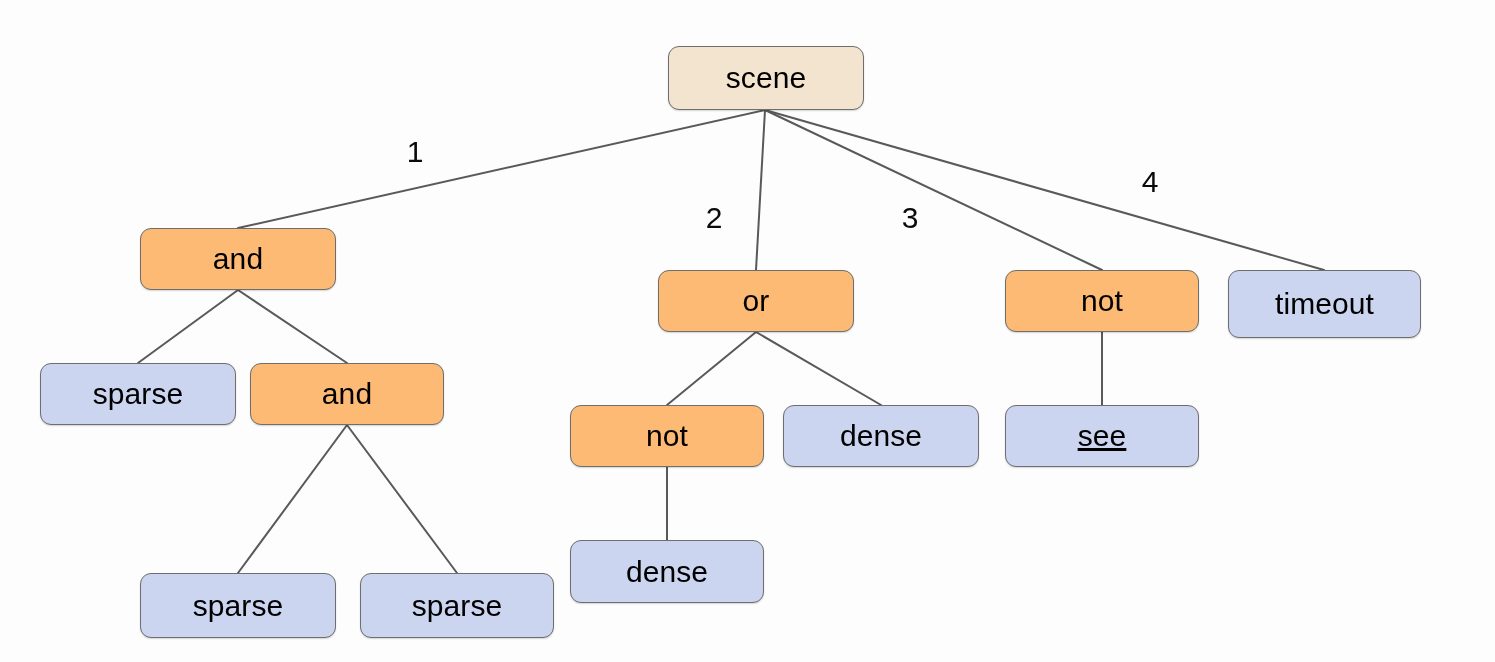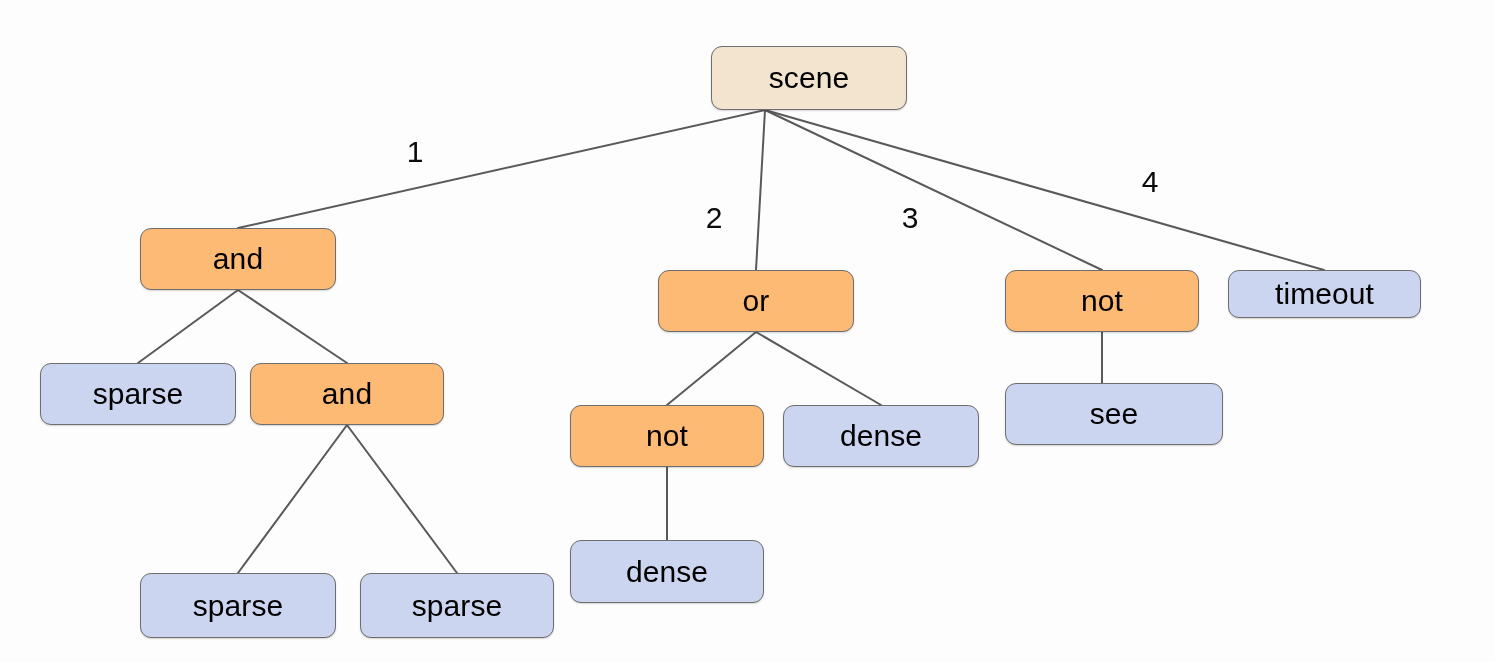--- a/index.html
+++ b/index.html
@@ -66,48 +66,48 @@
       <line x1="238" y1="290" x2="138" y2="363" stroke="#595959" stroke-width="2" stroke-linecap="round"></line>
       <line x1="238" y1="290" x2="347" y2="363" stroke="#595959" stroke-width="2" stroke-linecap="round"></line>
       <line x1="347" y1="425" x2="238" y2="573" stroke="#595959" stroke-width="2" stroke-linecap="round"></line>
       <line x1="347" y1="425" x2="457" y2="573" stroke="#595959" stroke-width="2" stroke-linecap="round"></line>
       <line x1="756" y1="332" x2="667" y2="405" stroke="#595959" stroke-width="2" stroke-linecap="round"></line>
       <line x1="756" y1="332" x2="881" y2="405" stroke="#595959" stroke-width="2" stroke-linecap="round"></line>
       <line x1="667" y1="467" x2="667" y2="540" stroke="#595959" stroke-width="2" stroke-linecap="round"></line>
       <line x1="1102" y1="332" x2="1102" y2="405" stroke="#595959" stroke-width="2" stroke-linecap="round"></line>
     </svg>
   <div id="node-layer">
-      <div class="node root" style="left: 668px; top: 46px; width: 196px; height: 64px; margin-left: 43px;">
+      <div class="node root" style="left: 668px; top: 46px; width: 196px; height: 64px;">
         <span>scene</span>
       </div>
       <div class="node op" style="left: 140px; top: 228px; width: 196px; height: 62px;">
         <span>and</span>
       </div>
       <div class="node op" style="left: 658px; top: 270px; width: 196px; height: 62px;">
         <span>or</span>
       </div>
       <div class="node op" style="left: 1005px; top: 270px; width: 194px; height: 62px;">
         <span>not</span>
       </div>
-      <div class="node term" style="left: 1228px; top: 270px; width: 193px; height: 48px;">
+      <div class="node term" style="left: 1228px; top: 270px; width: 193px; height: 68px;">
         <span>timeout</span>
       </div>
       <div class="node term" style="left: 40px; top: 363px; width: 196px; height: 62px;">
         <span>sparse</span>
       </div>
       <div class="node op" style="left: 250px; top: 363px; width: 194px; height: 62px;">
         <span>and</span>
       </div>
       <div class="node op" style="left: 570px; top: 405px; width: 194px; height: 62px;">
         <span>not</span>
       </div>
       <div class="node term" style="left: 783px; top: 405px; width: 196px; height: 62px;">
         <span>dense</span>
       </div>
-      <div class="node term" style="left: 1005px; top: 383px; width: 218px; height: 62px;">
+      <div class="node term" style="left: 1005px; top: 405px; width: 194px; height: 62px; text-decoration: underline;">
         <span>see</span>
       </div>
       <div class="node term" style="left: 570px; top: 540px; width: 194px; height: 63px;">
         <span>dense</span>
       </div>
       <div class="node term" style="left: 140px; top: 573px; width: 196px; height: 65px;">
         <span>sparse</span>
       </div>
       <div class="node term" style="left: 360px; top: 573px; width: 194px; height: 65px;">
         <span>sparse</span>

